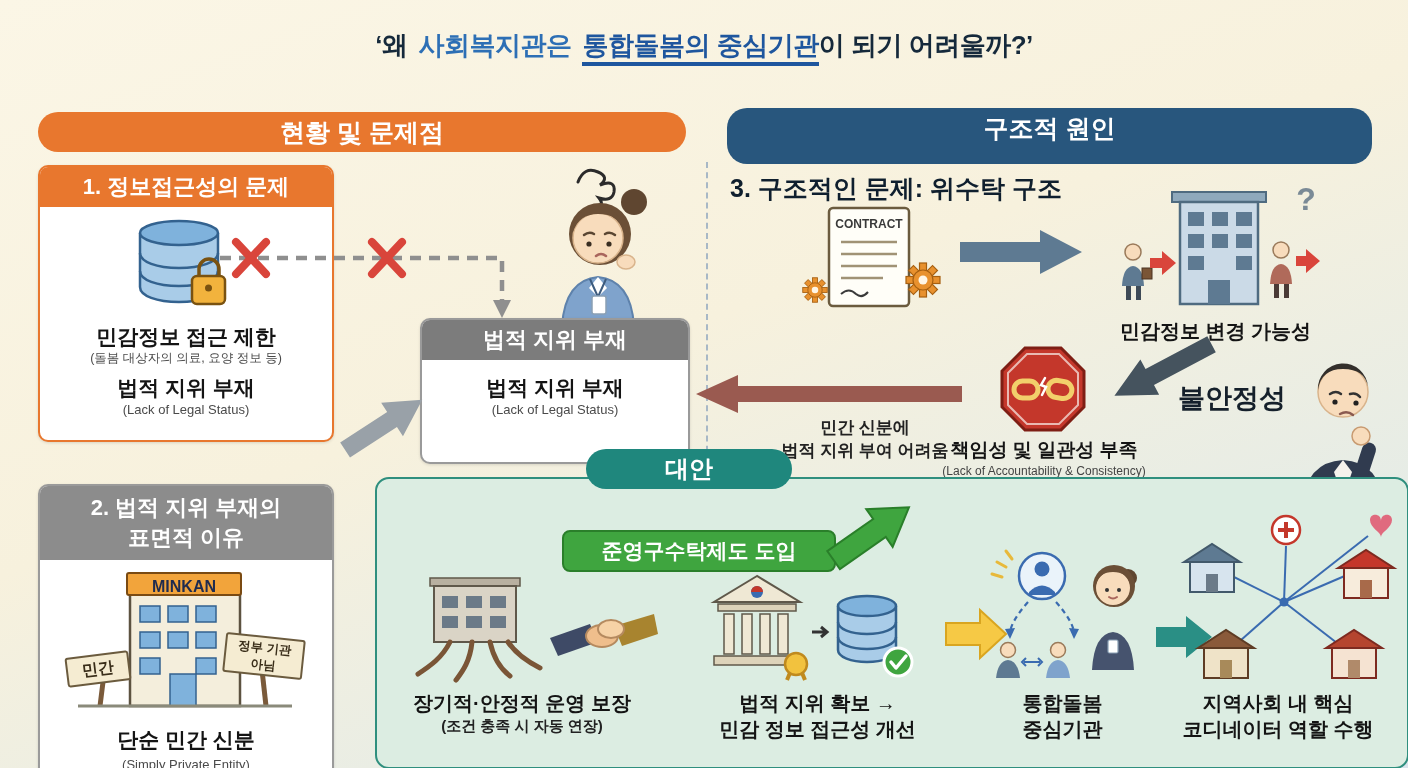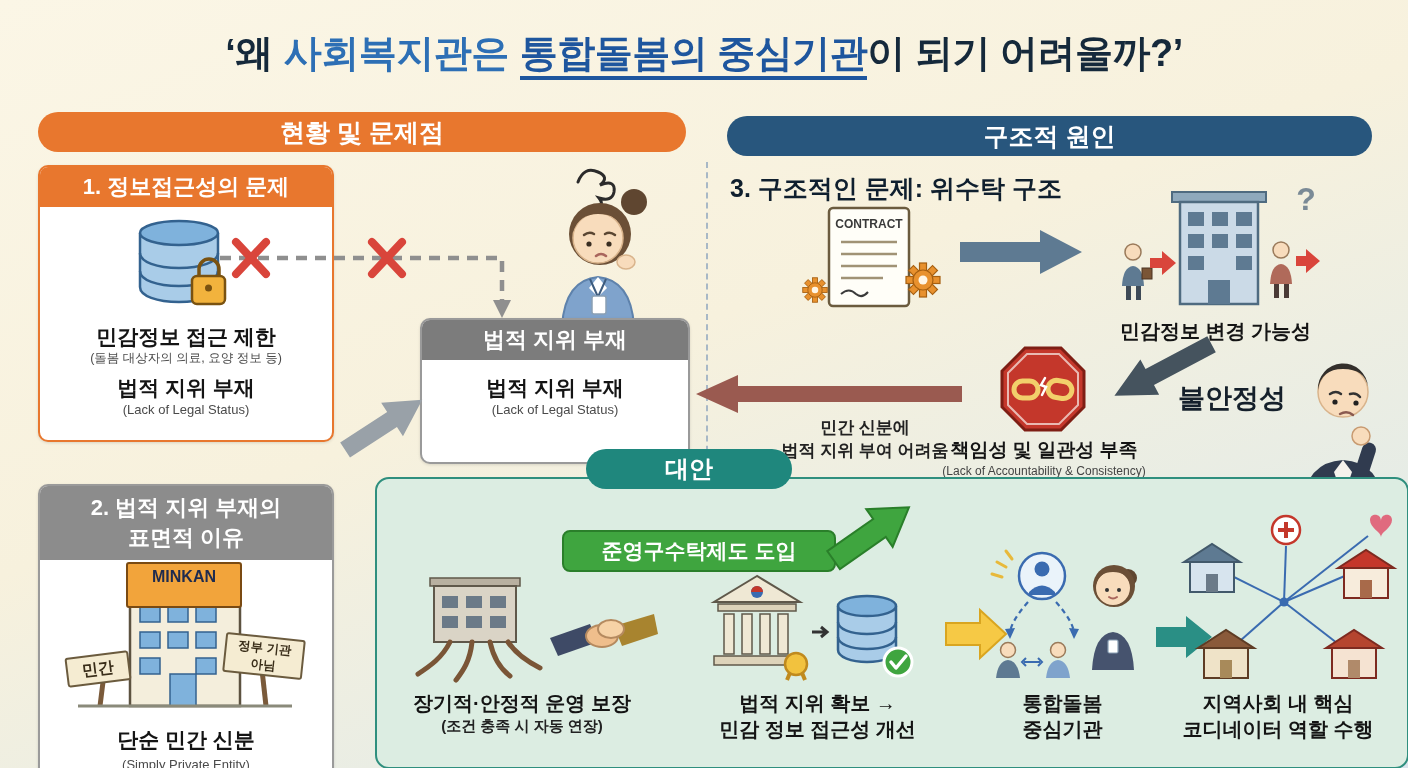--- a/index.html
+++ b/index.html
@@ -1,20 +1,20 @@
 <!DOCTYPE html>
 <html><head>
 <meta charset="utf-8">
 <style>
   html,body{margin:0;padding:0;}
   body{width:1408px;height:768px;font-family:"Liberation Sans","DejaVu Sans",sans-serif;}
   #canvas{position:relative;width:1408px;height:768px;overflow:hidden;
     background:linear-gradient(160deg,#FBF6E6 0%,#F7F1DD 45%,#E6ECE6 78%,#D9E4EC 100%);}
   .abs{position:absolute;}
-  .title{top:28px;left:0;width:100%;text-align:center;font-size:38px;font-weight:800;color:#15293B;letter-spacing:-0.5px;}
+  .title{top:28px;left:0;width:100%;text-align:center;font-size:26px;font-weight:800;color:#15293B;letter-spacing:-0.5px;}
   .title .hl1{color:#2D6FB5;margin-left:11px;}
   .title .hl2{color:#1E569E;margin-left:11px;border-bottom:4px solid #1E569E;padding-bottom:2px;}
   .pill{border-radius:20px;color:#fff;font-weight:bold;text-align:center;font-size:25px;line-height:40px;}
   .pill-orange{background:#E8772E;}
   .pill-navy{background:#28567D;}
   .pill-teal{background:#1F877D;font-size:24px;}
   .divider{border-left:2px dashed #A8B8C6;width:0;}
   .box{background:#fff;border-radius:10px;overflow:hidden;box-shadow:0 1px 3px rgba(0,0,0,0.12);}
   .box-border-orange{border:2.5px solid #E8772E;}
   .box-border-gray{border:2.5px solid #9A9A9A;}
@@ -40,21 +40,21 @@
 </head>
 <body>
 
 <div id="canvas">
 
   <div class="abs title">
     <span>‘왜</span><span class="hl1">사회복지관은</span><span class="hl2">통합돌봄의 중심기관</span><span>이 되기 어려울까?’</span>
   </div>
 
   <div class="abs pill pill-orange" style="left:38px;top:112px;width:648px;height:40px;">현황 및 문제점</div>
-  <div class="abs pill pill-navy" style="left:727px;top:116px;width:645px;height:40px;">구조적 원인</div>
+  <div class="abs pill pill-navy" style="left:727px;top:108px;width:645px;height:56px;">구조적 원인</div>
   <div class="abs divider" style="left:706px;top:162px;height:310px;"></div>
 
   <div class="abs box box-border-orange" style="left:38px;top:165px;width:292px;height:273px;">
     <div class="box-header bh-orange">1. 정보접근성의 문제</div>
     <div class="box-body" style="height:260px;">
       <svg class="abs" style="left:90px;top:8px;" width="108" height="102" viewBox="0 0 108 102">
         <path d="M10 18 v54 c0 9 17 15 39 15 s39 -6 39 -15 V18" fill="#A9CCE8" stroke="#33628F" stroke-width="2.5"></path>
         <ellipse cx="49" cy="18" rx="39" ry="12" fill="#7FB2DC" stroke="#33628F" stroke-width="2.5"></ellipse>
         <path d="M10 38 c0 9 17 15 39 15 s39 -6 39 -15" fill="none" stroke="#33628F" stroke-width="2.5"></path>
         <path d="M10 56 c0 9 17 15 39 15 s39 -6 39 -15" fill="none" stroke="#33628F" stroke-width="2.5"></path>
@@ -132,21 +132,21 @@
         <rect x="72" y="68" width="20" height="16" fill="#7FB2DC" stroke="#33628F" stroke-width="1.5"></rect>
         <rect x="100" y="68" width="20" height="16" fill="#7FB2DC" stroke="#33628F" stroke-width="1.5"></rect>
         <rect x="128" y="68" width="20" height="16" fill="#7FB2DC" stroke="#33628F" stroke-width="1.5"></rect>
         <rect x="72" y="94" width="20" height="16" fill="#7FB2DC" stroke="#33628F" stroke-width="1.5"></rect>
         <rect x="128" y="94" width="20" height="16" fill="#7FB2DC" stroke="#33628F" stroke-width="1.5"></rect>
         <rect x="102" y="110" width="26" height="32" fill="#7FB2DC" stroke="#33628F" stroke-width="1.5"></rect>
         <line x1="32" y1="142" x2="36" y2="110" stroke="#7A5A3A" stroke-width="5"></line>
         <line x1="198" y1="142" x2="194" y2="106" stroke="#7A5A3A" stroke-width="5"></line>
         <line x1="10" y1="142" x2="224" y2="142" stroke="#8A8A7A" stroke-width="3"></line>
       </svg>
-      <div class="abs minkan" style="left:86px;top:2px;width:116px;height:46px;">MINKAN</div>
+      <div class="abs minkan" style="left:86px;top:12px;width:116px;height:24px;">MINKAN</div>
       <div class="abs signboard" style="left:26px;top:94px;width:64px;height:30px;font-size:16px;line-height:26px;transform:rotate(-7deg);">민간</div>
       <div class="abs signboard" style="left:184px;top:76px;width:80px;height:40px;font-size:12.5px;line-height:17px;transform:rotate(6deg);padding-top:2px;">
         <div>정부 기관</div>
         <div>아님</div>
       </div>
       <div class="abs t-big" style="left:0;right:0;top:166px;">단순 민간 신분</div>
       <div class="abs t-small" style="left:0;right:0;top:196px;">(Simply Private Entity)</div>
     </div>
   </div>
 

